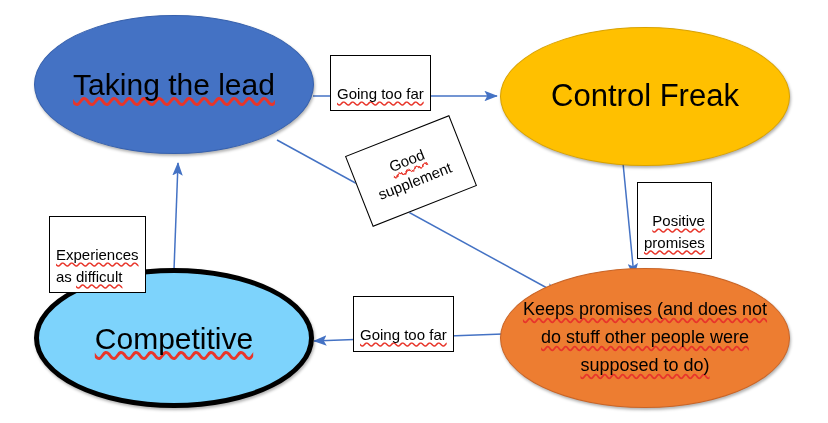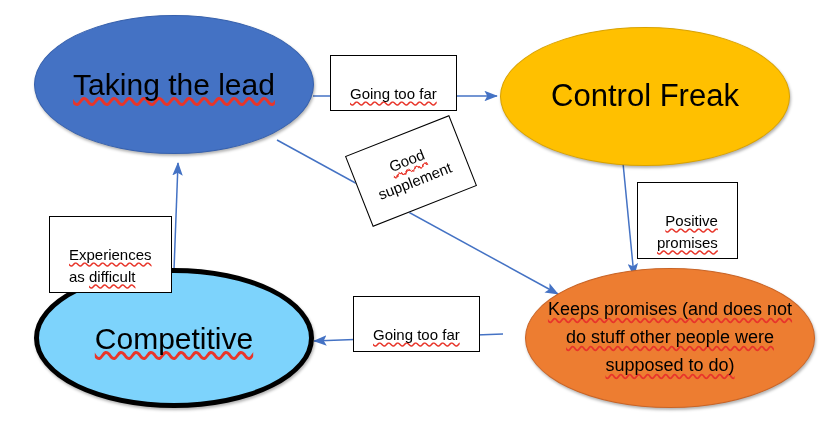--- a/index.html
+++ b/index.html
@@ -61,35 +61,35 @@
     border: 1px solid #d9a200;
   }
   #node-control-freak .node-label { font-size: 31px; }
   #node-competitive {
     left: 34px; top: 268px; width: 280px; height: 140px;
     background: #7dd3fc;
     border: 5px solid #000000;
   }
   #node-competitive .node-label { font-size: 30px; }
   #node-keeps-promises {
-    left: 525px; top: 268px; width: 290px; height: 140px;
+    left: 500px; top: 268px; width: 290px; height: 140px;
     background: #ED7D31;
     border: 1px solid #c96426;
   }
   #node-keeps-promises .node-label { font-size: 18px; line-height: 1.55; }
 
   .edge-label {
     position: absolute;
     background: #ffffff;
     border: 1px solid #000000;
     box-sizing: border-box;
     color: #000000;
     font-size: 15px;
     line-height: 1.45;
-    padding: 5px 19px;
+    padding: 5px 6px;
     white-space: pre-line;
   }
   #label-going-too-far-top { left: 330px; top: 55px; }
   #label-going-too-far-bottom { left: 353px; top: 296px; }
   #label-experiences-as-difficult {
     left: 49px; top: 192px; text-align: left; margin-top: 24px;
   }
   #label-positive-opposite {
     left: 637px; top: 182px; text-align: right;
   }

